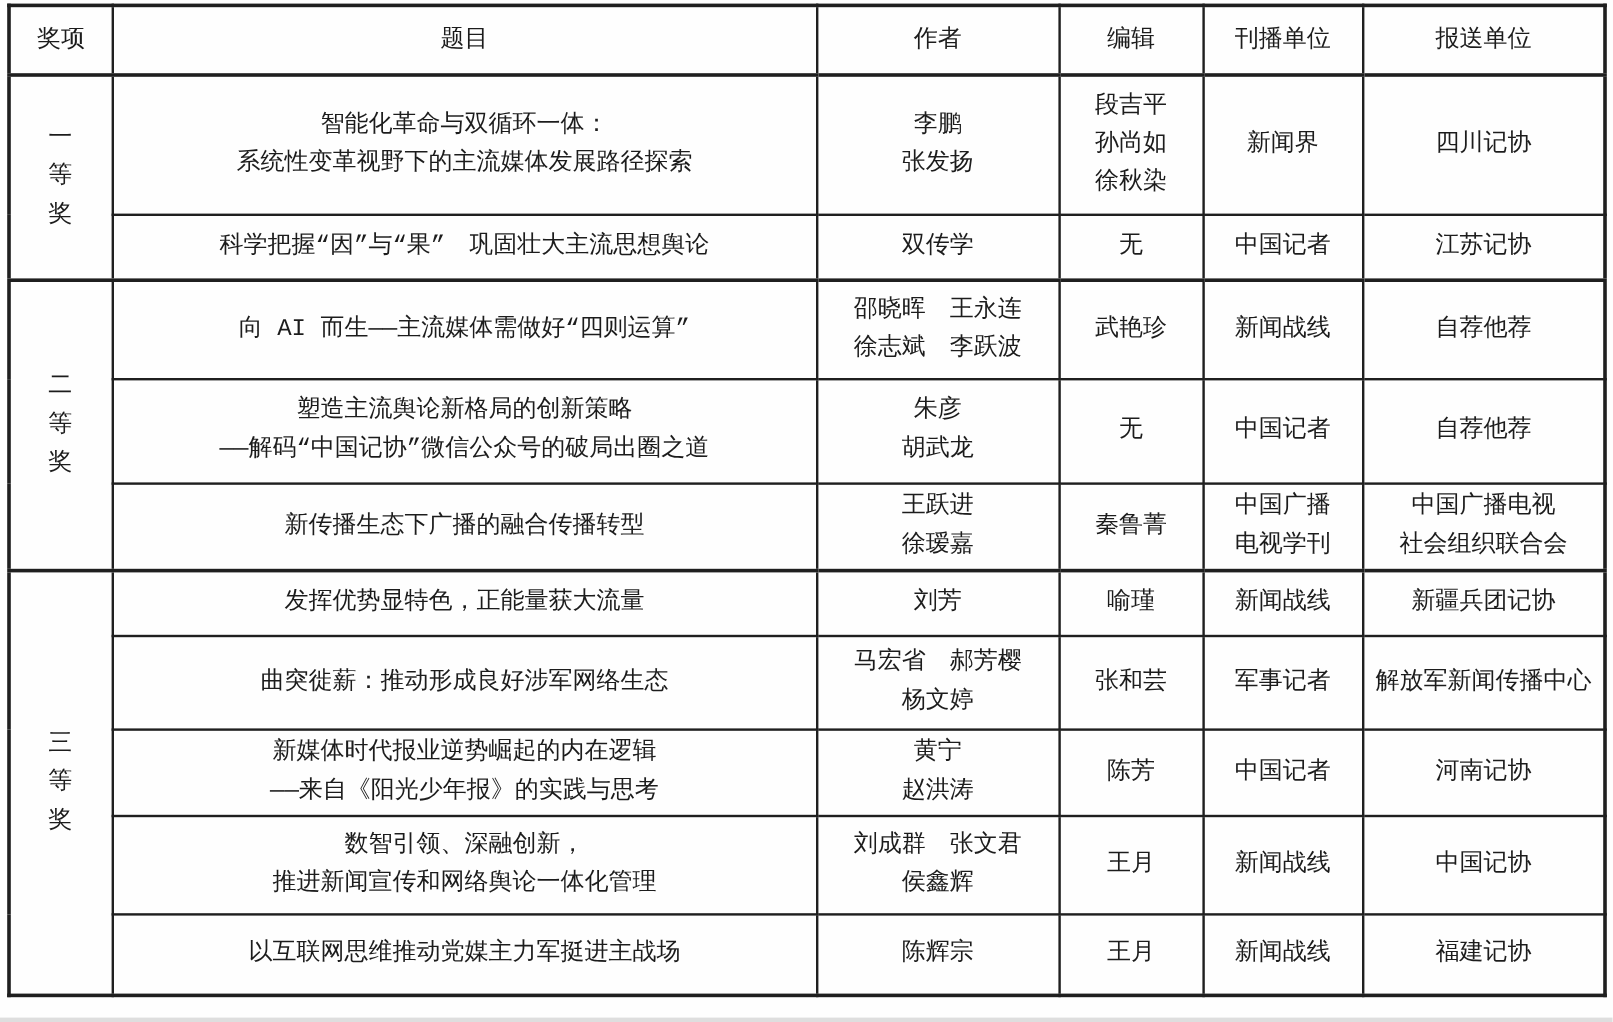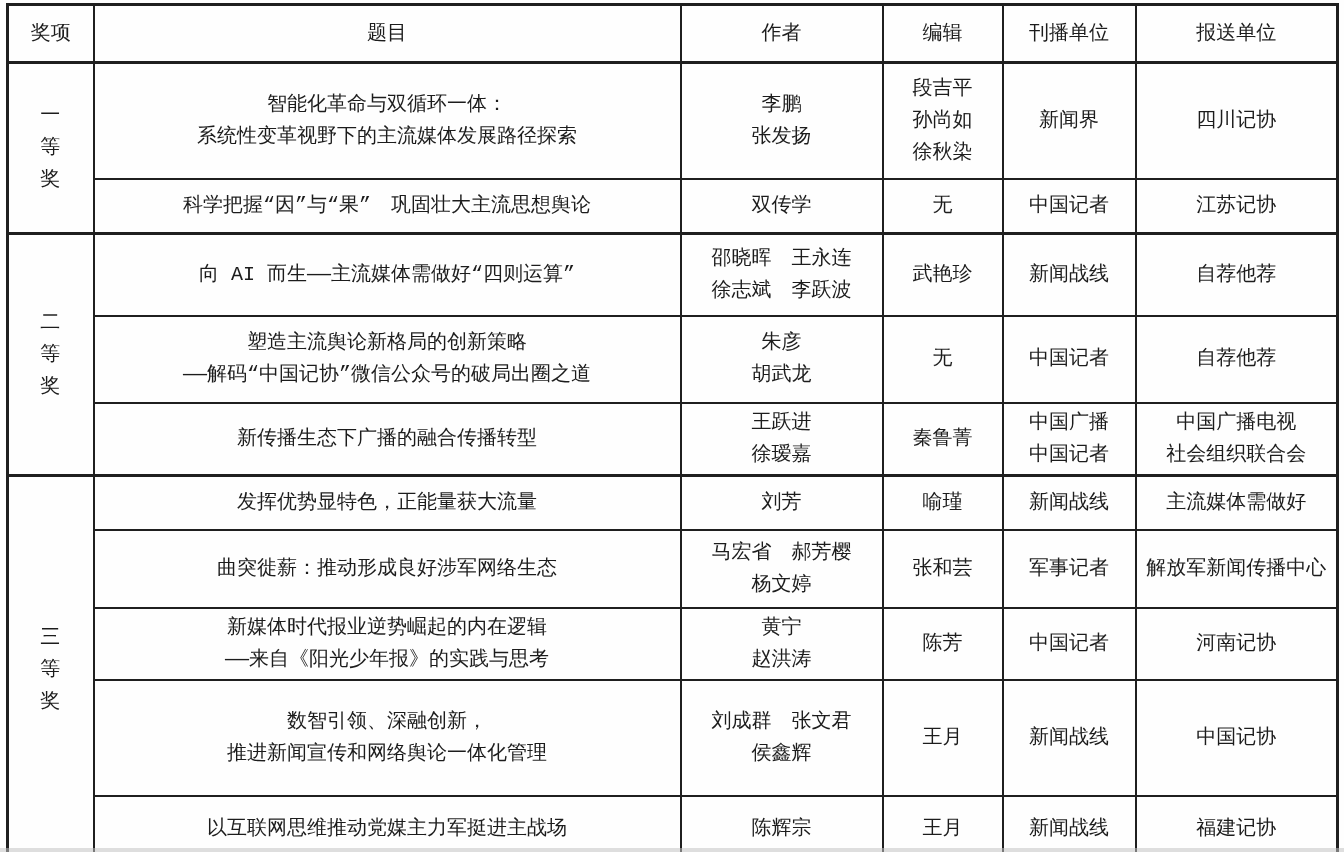--- a/index.html
+++ b/index.html
@@ -128,52 +128,52 @@
           <td>无</td>
           <td>中国记者</td>
           <td>自荐他荐</td>
         </tr>
         <tr style="height: 73px;">
           <td>新传播生态下广播的融合传播转型</td>
           <td>王跃进
 徐瑷嘉</td>
           <td>秦鲁菁</td>
           <td>中国广播
-中国记者</td>
+电视学刊</td>
           <td>中国广播电视
 社会组织联合会</td>
         </tr>
         <tr class="group-start" style="height: 54px;">
           <td class="award-cell" rowspan="5">三
 等
 奖</td>
           <td>发挥优势显特色，正能量获大流量</td>
           <td>刘芳</td>
           <td>喻瑾</td>
           <td>新闻战线</td>
-          <td>主流媒体需做好</td>
+          <td>新疆兵团记协</td>
         </tr>
         <tr style="height: 78px;">
           <td>曲突徙薪：推动形成良好涉军网络生态</td>
           <td>马宏省　郝芳樱
 杨文婷</td>
           <td>张和芸</td>
           <td>军事记者</td>
           <td class="align-left">解放军新闻传播中心</td>
         </tr>
         <tr style="height: 72px;">
           <td>新媒体时代报业逆势崛起的内在逻辑
 ——来自《阳光少年报》的实践与思考</td>
           <td>黄宁
 赵洪涛</td>
           <td>陈芳</td>
           <td>中国记者</td>
           <td>河南记协</td>
         </tr>
-        <tr style="height: 116px;">
+        <tr style="height: 82px;">
           <td>数智引领、深融创新，
 推进新闻宣传和网络舆论一体化管理</td>
           <td>刘成群　张文君
 侯鑫辉</td>
           <td>王月</td>
           <td>新闻战线</td>
           <td>中国记协</td>
         </tr>
         <tr style="height: 68px;">
           <td>以互联网思维推动党媒主力军挺进主战场</td>

